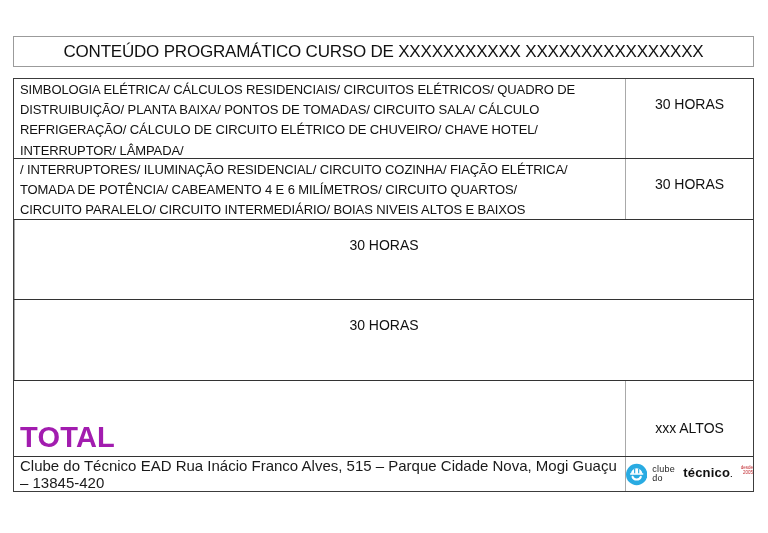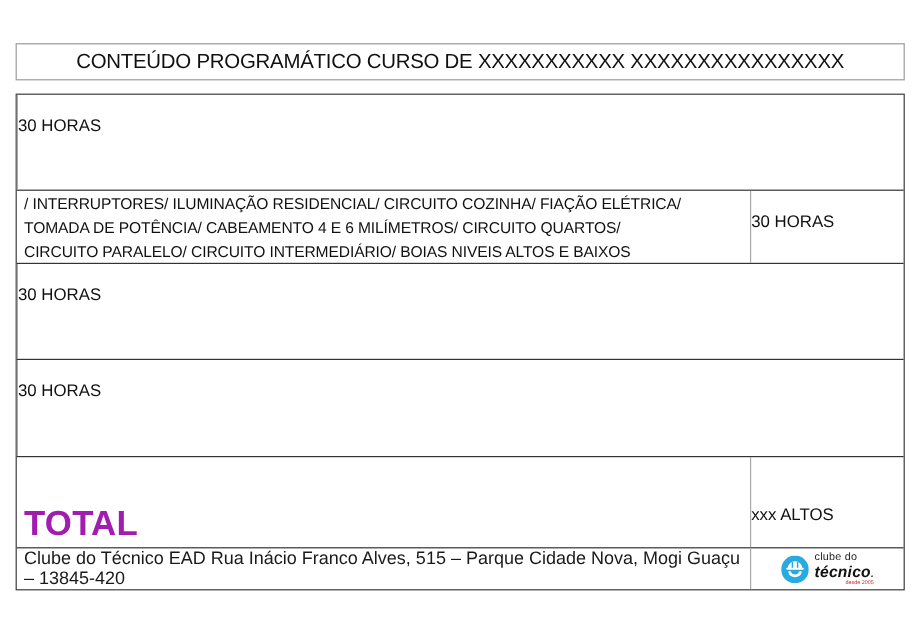--- a/index.html
+++ b/index.html
@@ -30,57 +30,61 @@
   .r-total{height:76px}.r-footer{height:34px}
   .content-cell{
     width:611px;box-sizing:border-box;
     padding:1px 7px 0 6px;
     font-size:13px;line-height:20.2px;letter-spacing:-0.1px;
     white-space:pre-line;overflow:hidden;
   }
   .hours-cell{
     flex:1;box-sizing:border-box;
     border-left:1px solid #a9a9a9;
-    text-align:left;padding-top:17px;
+    text-align:center;padding-top:17px;
     font-size:14px;
   }
   .total-cell{
     width:611px;box-sizing:border-box;
     display:flex;align-items:flex-end;
     padding:0 0 2px 6px;
     font-size:29px;letter-spacing:0.2px;color:#a21caf;font-weight:bold;
   }
   .total-hours-cell{padding-top:39px;}
   .footer-cell{
     width:611px;box-sizing:border-box;
     display:flex;align-items:center;
     padding-left:6px;font-size:15px;color:#1a1a1a;
   }
   .logo-cell{
     flex:1;box-sizing:border-box;
     border-left:1px solid #a9a9a9;
     display:flex;align-items:center;justify-content:center;gap:5px;
   }
   .logo-badge{width:23px;height:23px;display:block;}
-  .logo-text{display:flex;flex-direction:column;line-height:1;}
+  .logo-text{display:flex;line-height:1;}
   .logo-line1{font-size:9px;color:#222;letter-spacing:0.2px;}
-  .logo-line2{font-size:13px;font-weight:bold;color:#111;letter-spacing:0.2px;margin-top:1px;font-style:italic;}
+  .logo-line2{font-size:13px;font-weight:bold;color:#111;letter-spacing:0.2px;margin-top:1px;}
   .logo-mark{font-size:8px;font-weight:bold;}
   .logo-tagline{font-size:4.5px;color:#c1272d;text-align:right;margin-top:1px;}
 </style>
 </head>
 <body>
 
 <div class="page">
 
   <div class="title-box">CONTEÚDO PROGRAMÁTICO CURSO DE XXXXXXXXXXX XXXXXXXXXXXXXXXX</div>
 
   <div class="doc-table">
 
     <div class="row r1">
+      <div class="content-cell">SIMBOLOGIA ELÉTRICA/ CÁLCULOS RESIDENCIAIS/ CIRCUITOS ELÉTRICOS/ QUADRO DE
+DISTRUIBUIÇÃO/ PLANTA BAIXA/ PONTOS DE TOMADAS/ CIRCUITO SALA/ CÁLCULO
+REFRIGERAÇÃO/ CÁLCULO DE CIRCUITO ELÉTRICO DE CHUVEIRO/ CHAVE HOTEL/
+INTERRUPTOR/ LÂMPADA/</div>
       <div class="hours-cell">30 HORAS</div>
     </div>
 
     <div class="row r2">
       <div class="content-cell">/ INTERRUPTORES/ ILUMINAÇÃO RESIDENCIAL/ CIRCUITO COZINHA/ FIAÇÃO ELÉTRICA/
 TOMADA DE POTÊNCIA/ CABEAMENTO 4 E 6 MILÍMETROS/ CIRCUITO QUARTOS/
 CIRCUITO PARALELO/ CIRCUITO INTERMEDIÁRIO/ BOIAS NIVEIS ALTOS E BAIXOS</div>
       <div class="hours-cell">30 HORAS</div>
     </div>
 

